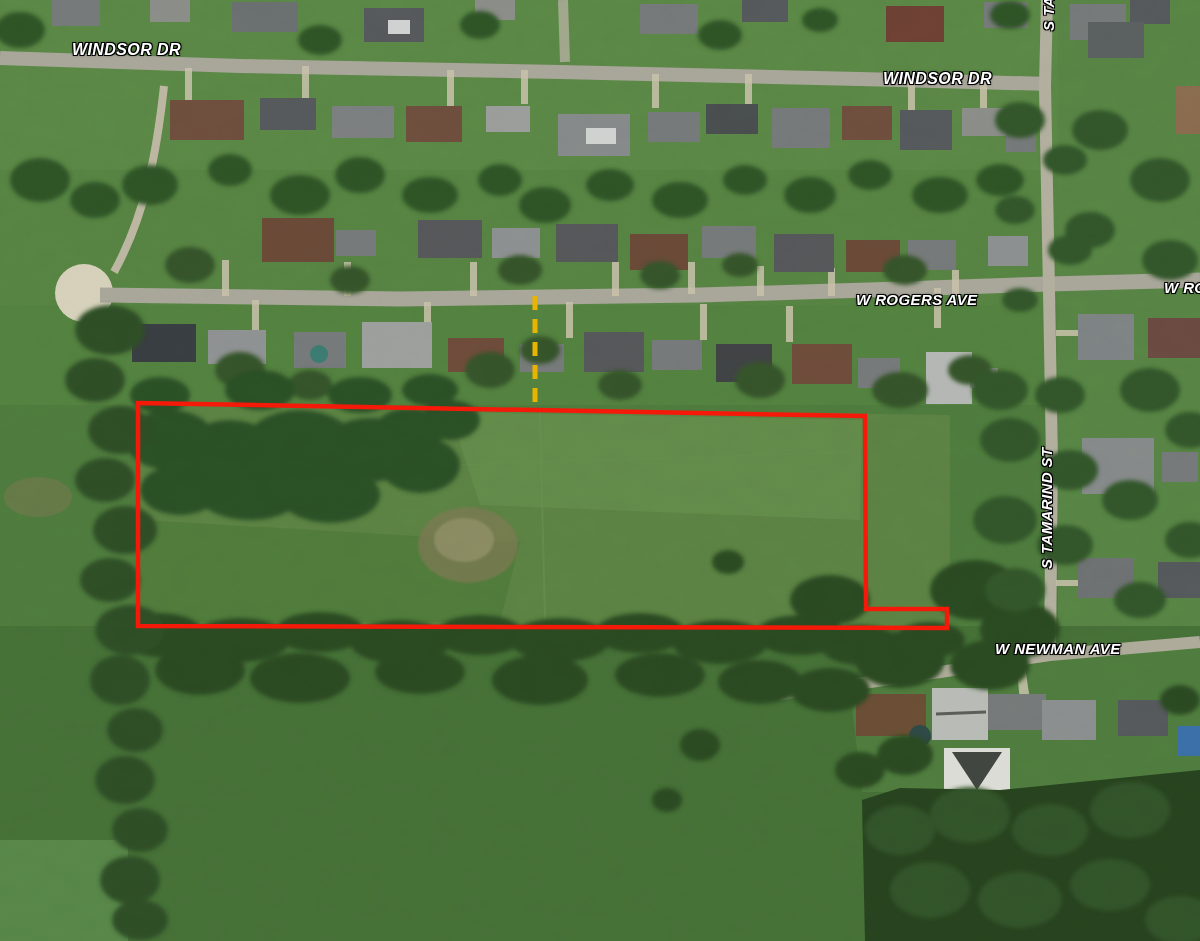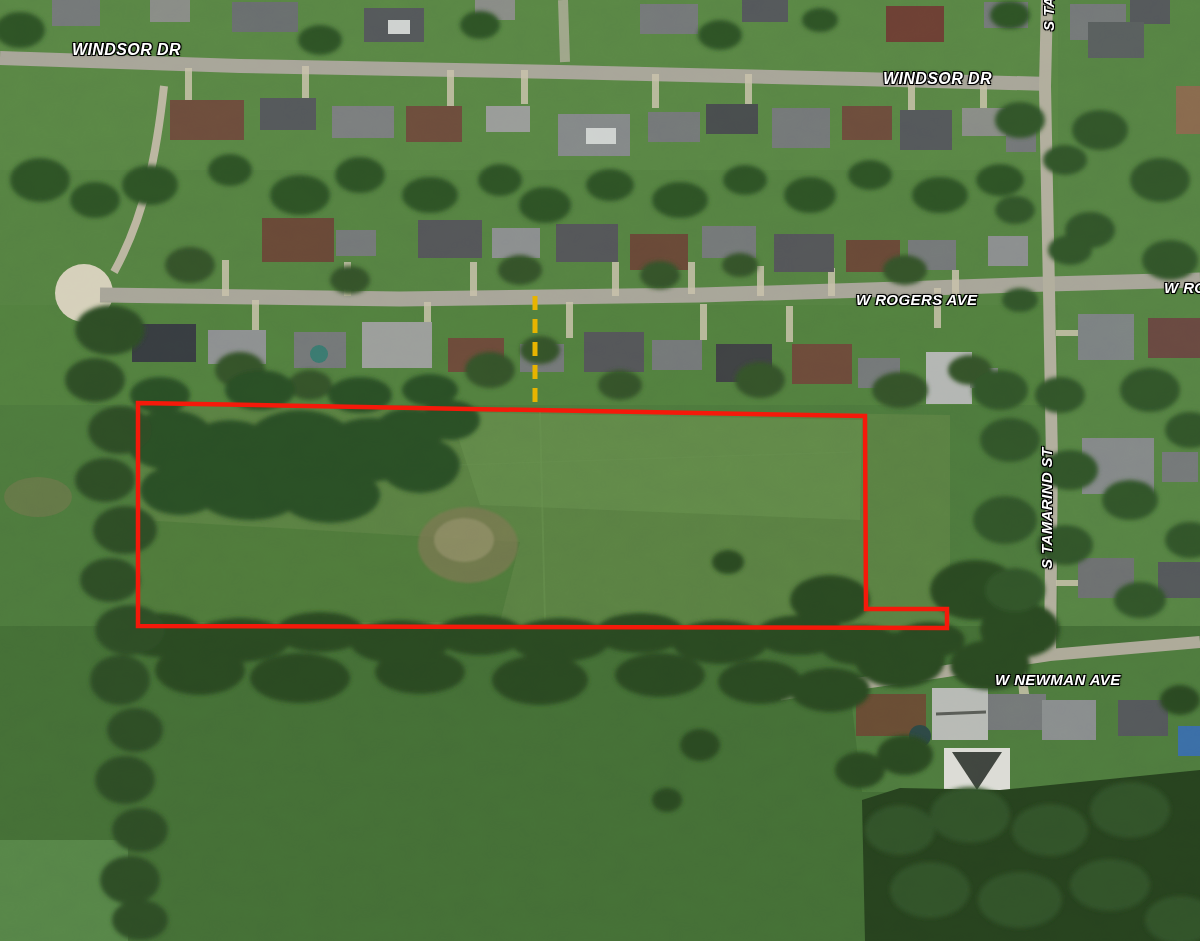--- a/index.html
+++ b/index.html
@@ -14,21 +14,21 @@
     letter-spacing:.4px;white-space:nowrap;
     text-shadow:-1px -1px 0 #000,1px -1px 0 #000,-1px 1px 0 #000,1px 1px 0 #000,0 0 3px rgba(0,0,0,.95);
   }
   .street-label.vertical{transform:rotate(-90deg);transform-origin:0 0;}
   #lbl-windsor-left {left:72px;  top:42px;}
   #lbl-windsor-right{left:883px; top:71px;}
   #lbl-rogers       {left:856px; top:292px;font-size:15px;}
   #lbl-rogers-right {left:1164px;top:280px;font-size:15px;}
   #lbl-tamarind     {left:1039px;top:569px;font-size:15px;}
   #lbl-tamarind-top {left:1041px;top:31px; font-size:15px;}
-  #lbl-newman       {left:995px; top:672px;font-size:15px;}
+  #lbl-newman       {left:995px; top:641px;font-size:15px;}
 </style>
 </head>
 <body>
 
 <div id="stage">
 
   <svg width="1200" height="941" viewBox="0 0 1200 941">
     <defs>
       <filter id="soft22" x="-30%" y="-30%" width="160%" height="160%">
           <feGaussianBlur stdDeviation="2.2"></feGaussianBlur>

